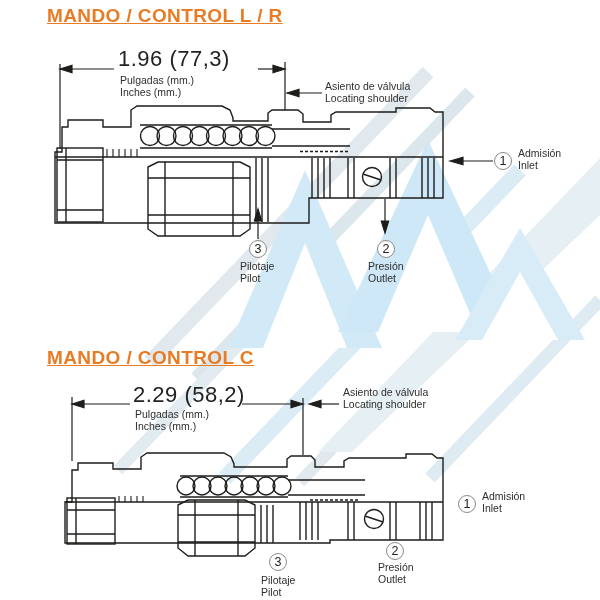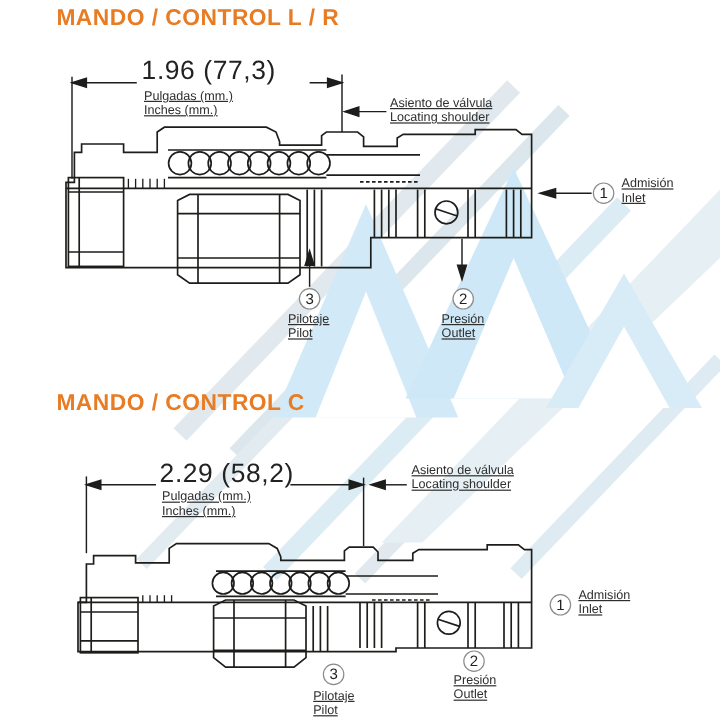--- a/index.html
+++ b/index.html
@@ -1,22 +1,22 @@
 <!DOCTYPE html>
 <html><head>
 <meta charset="utf-8">
 <style>
   html,body{margin:0;padding:0;background:#fff;}
   #canvas{
     position:relative;width:600px;height:600px;background:#ffffff;overflow:hidden;
     font-family:"Liberation Sans","DejaVu Sans",sans-serif;color:#2b2b2b;
   }
   svg{position:absolute;left:0;top:0;}
-  .lbl{position:absolute;font-size:10.5px;line-height:1.12;white-space:nowrap;color:#2e2e2e;text-decoration:underline;}
-  .title{position:absolute;font-size:19px;font-weight:bold;letter-spacing:.4px;color:#e87c24;white-space:nowrap;}
+  .lbl{position:absolute;font-size:10.5px;line-height:1.12;white-space:nowrap;color:#2e2e2e;}
+  .title{position:absolute;font-size:19px;font-weight:bold;letter-spacing:.4px;color:#e87c24;white-space:nowrap;text-decoration:underline;}
   .dim{position:absolute;font-size:22px;color:#222;white-space:nowrap;letter-spacing:.5px;}
   .callout{
     position:absolute;width:18px;height:18px;border:1.2px solid #8b8b8b;border-radius:50%;
     background:#fff;display:flex;align-items:center;justify-content:center;
     font-size:12.5px;color:#222;box-sizing:border-box;
   }
 </style>
 </head>
 <body>
 
@@ -206,21 +206,21 @@
     <div class="lbl" style="left:240px;top:273px;">Pilot</div>
 
     <div class="callout" style="left:377px;top:240px;">
         <span>2</span>
       </div>
     <div class="lbl" style="left:368px;top:261px;">Presión</div>
     <div class="lbl" style="left:368px;top:273px;">Outlet</div>
   </div>
 
   <div>
-    <div class="title" style="left:47px;top:326px;">MANDO / CONTROL C</div>
+    <div class="title" style="left:47px;top:347px;">MANDO / CONTROL C</div>
     <div class="dim" style="left:133px;top:382px;text-align:right;">2.29 (58,2)</div>
     <div class="lbl" style="left:135px;top:409px;">Pulgadas (mm.)</div>
     <div class="lbl" style="left:135px;top:421px;">Inches (mm.)</div>
     <div class="lbl" style="left:343px;top:387px;">Asiento de válvula</div>
     <div class="lbl" style="left:343px;top:399px;">Locating shoulder</div>
 
     <div class="callout" style="left:458px;top:495px;">
         <span>1</span>
       </div>
     <div class="lbl" style="left:482px;top:491px;">Admisión</div>

